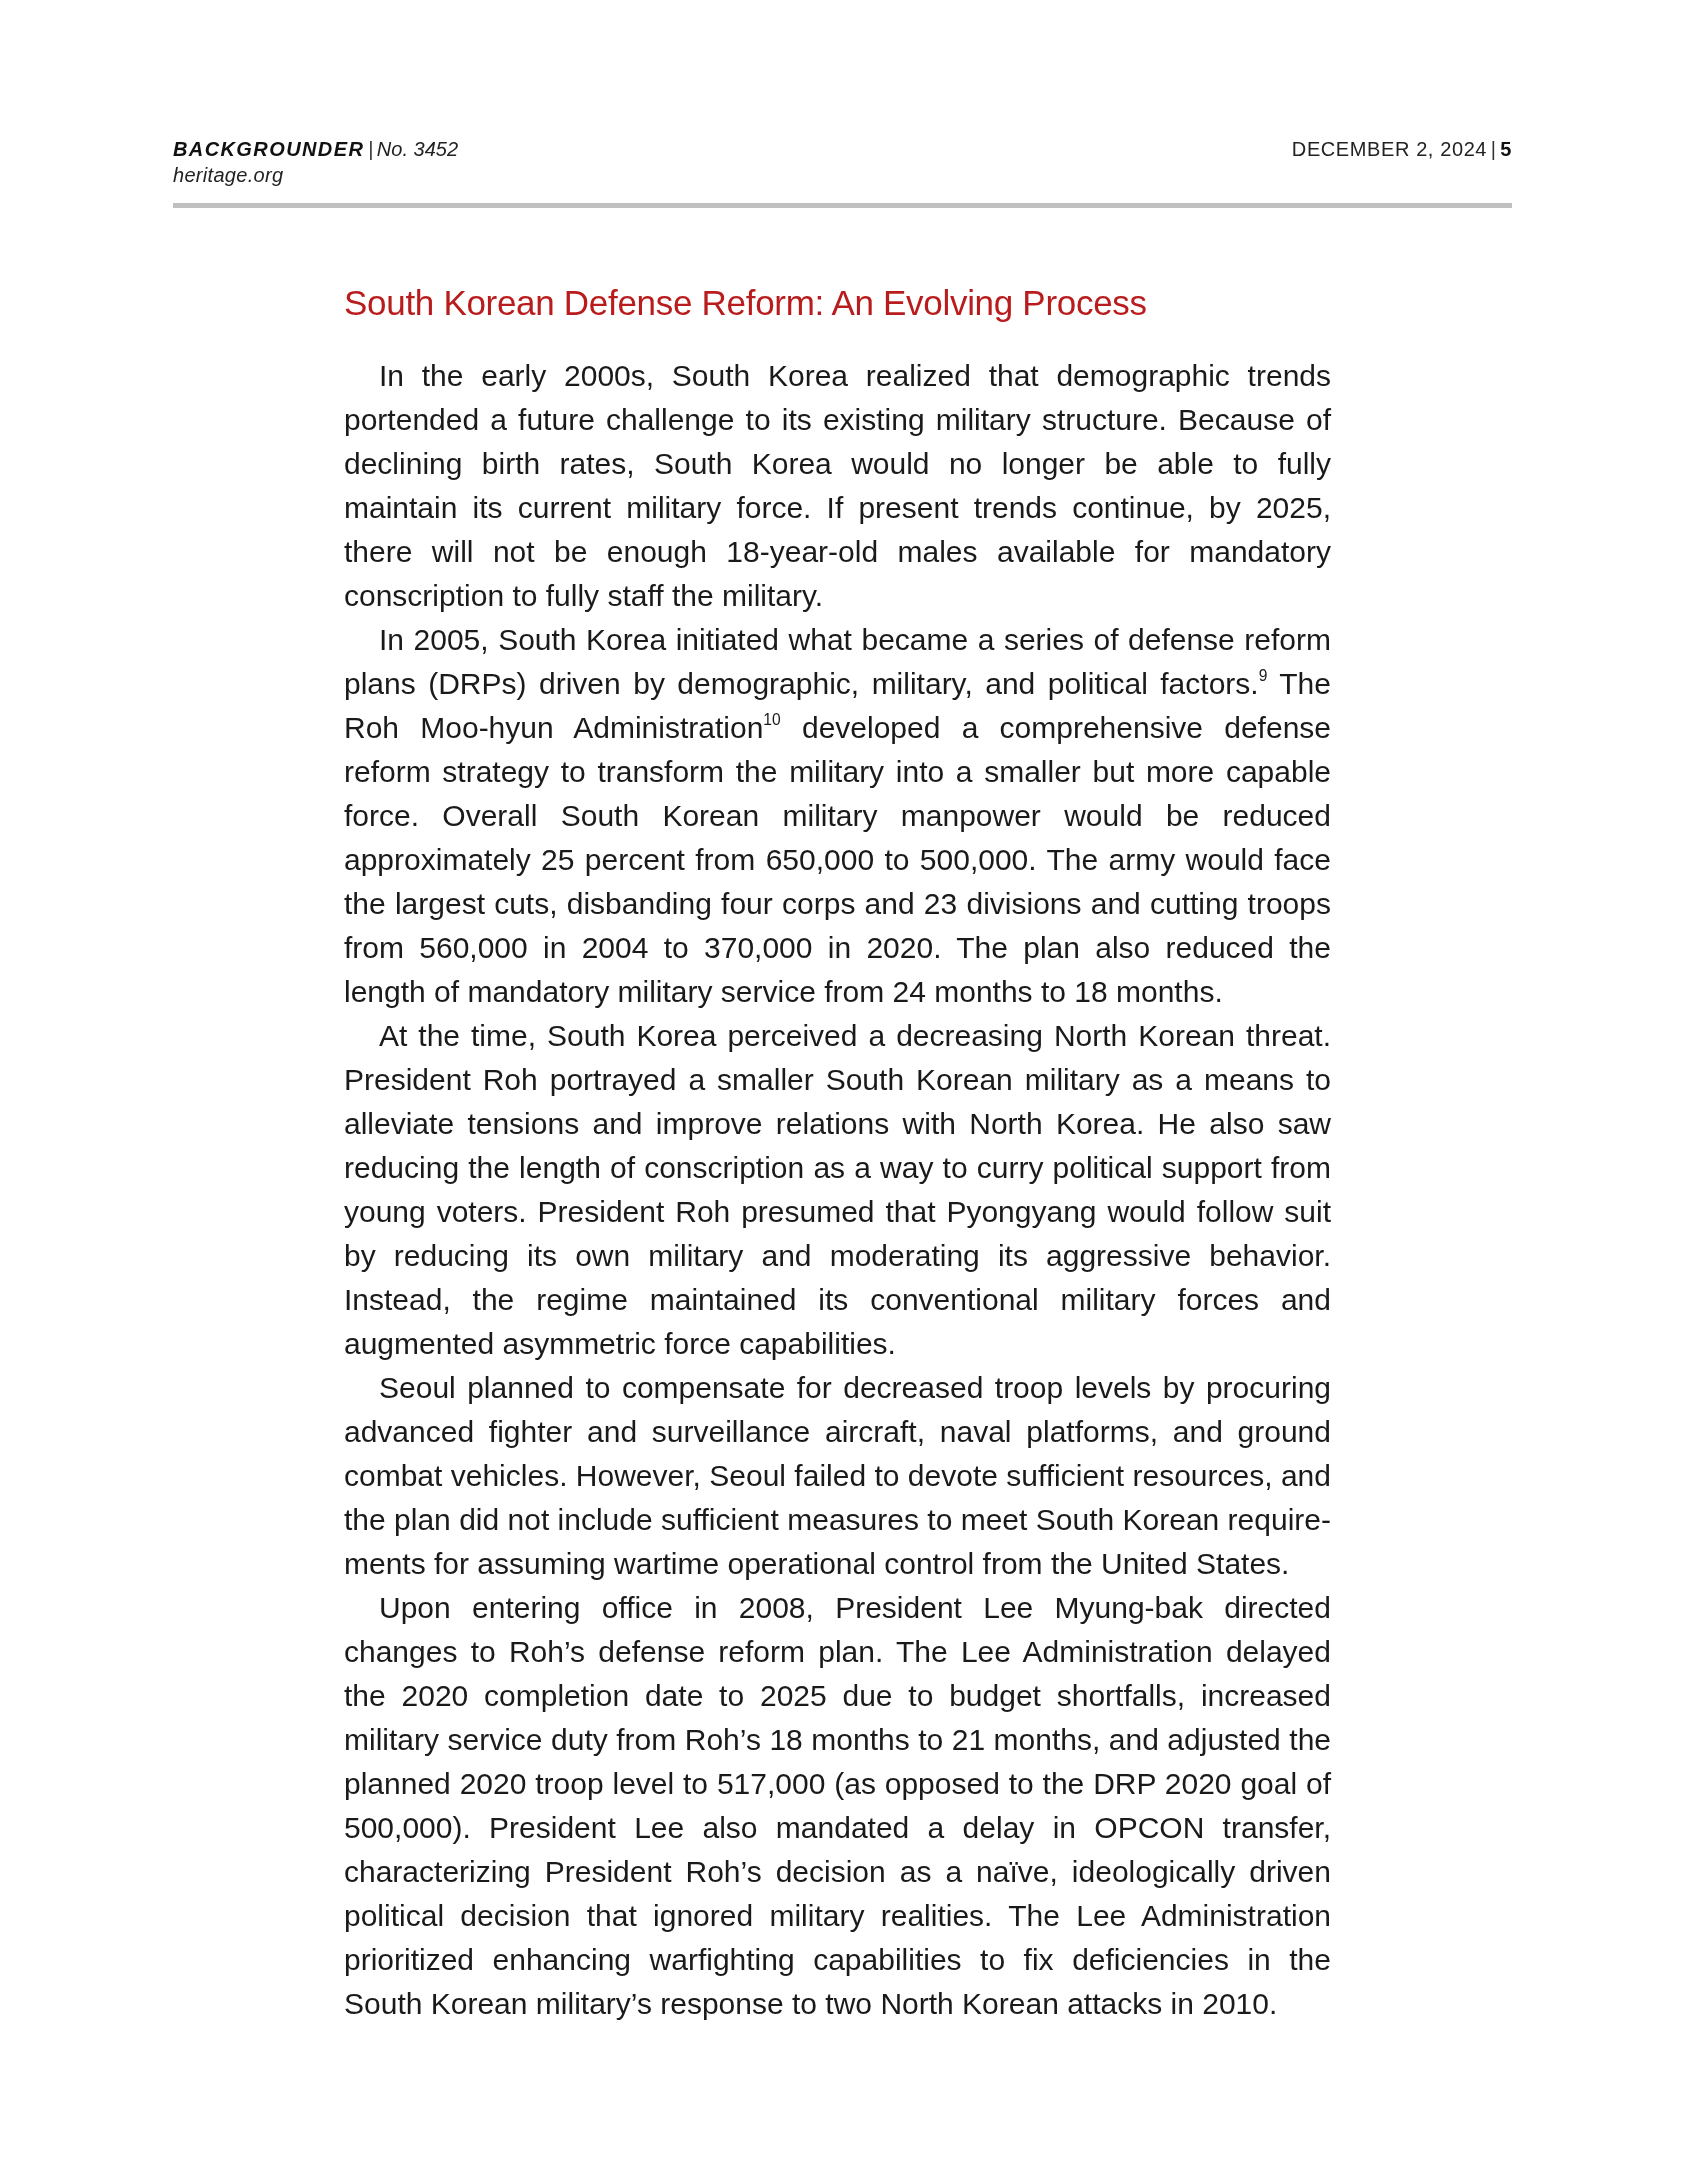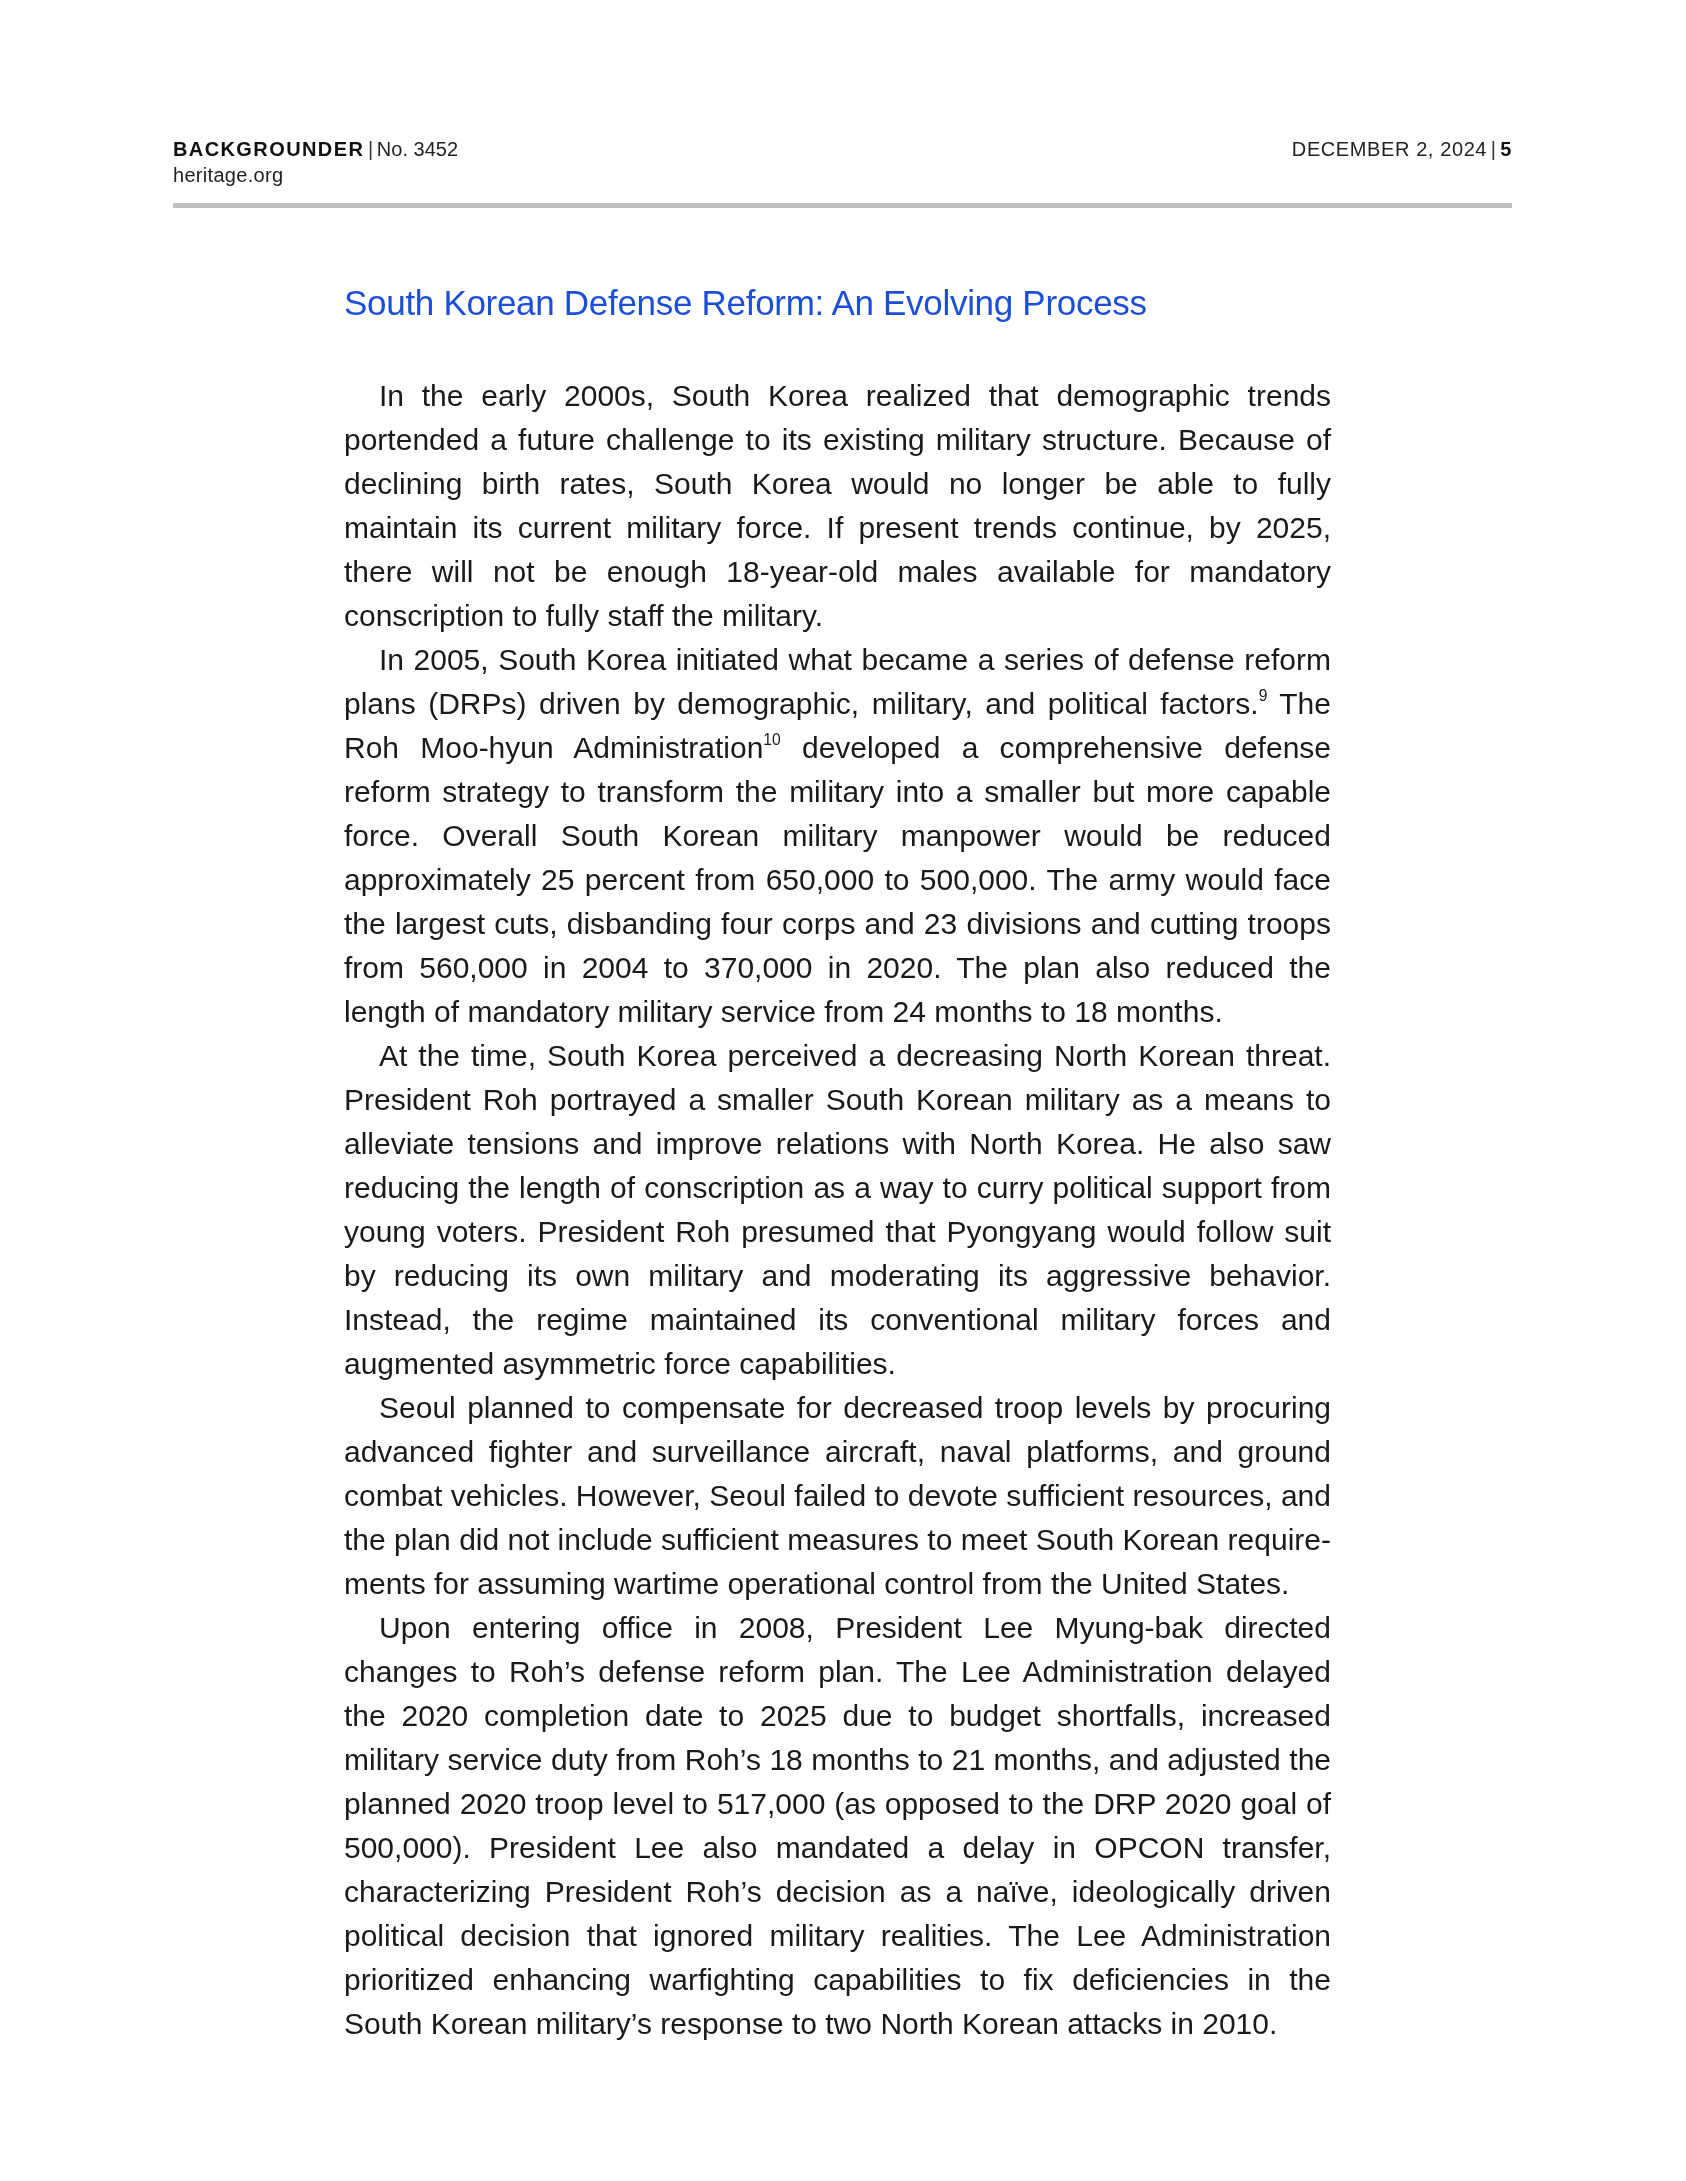--- a/index.html
+++ b/index.html
@@ -21,20 +21,21 @@
       width: 1339px;
       font-family: "Liberation Sans", "DejaVu Sans", sans-serif;
       font-size: 20px;
       color: #222;
     }
     .header-left {
       position: absolute;
       left: 0;
       top: 0;
       line-height: 26px;
+      font-style: italic;
     }
     .header-left .series {
       font-weight: bold;
       letter-spacing: 1.4px;
       color: #111;
     }
     .header-left .sep, .header-right .sep {
       color: #333;
       padding: 0 3.7px;
     }
@@ -64,22 +65,22 @@
     .article {
       position: absolute;
       left: 344px;
       top: 277px;
       width: 987px;
     }
     .section-title {
       font-family: "Liberation Sans", "DejaVu Sans", sans-serif;
       font-size: 35px;
       font-weight: normal;
-      color: #1d4ed8;
-      margin: 0 0 46px 0;
+      color: #b91c1c;
+      margin: 0 0 26px 0;
       letter-spacing: -0.3px;
       line-height: 51px;
     }
     .body-text {
       font-family: Liberation Sans, sans-serif;
       font-size: 30px;
       line-height: 44px;
       color: #1a1a1a;
       text-align: justify;
       hyphens: manual;

